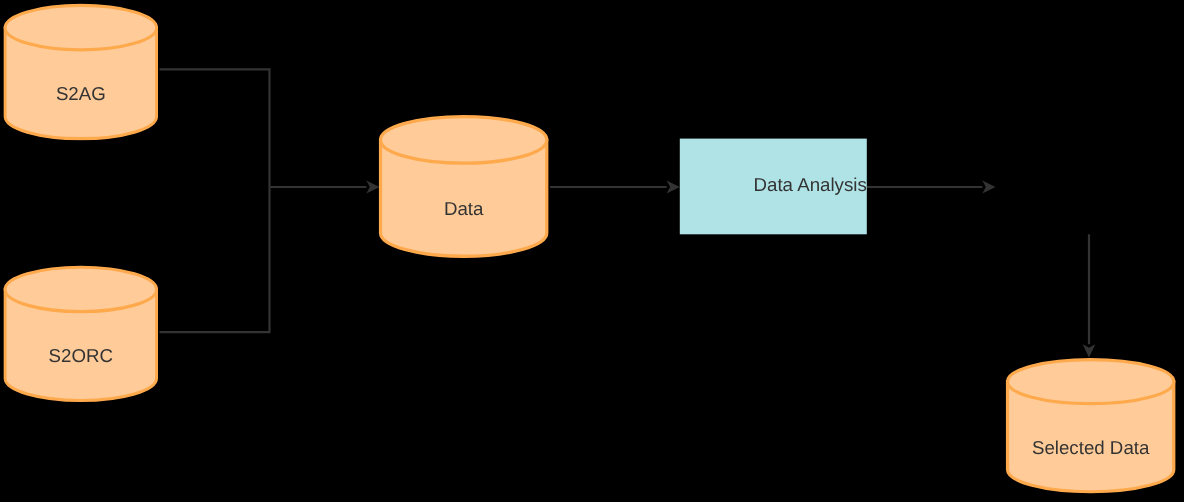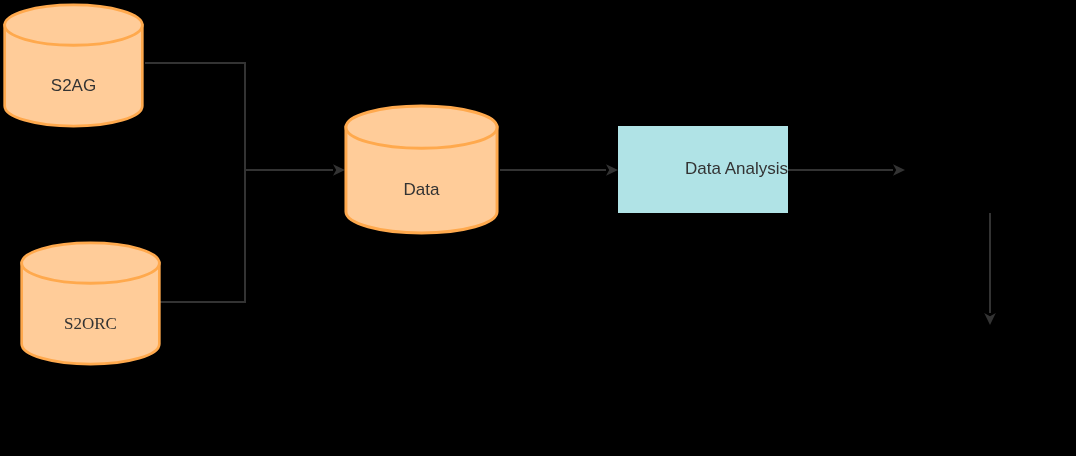--- a/index.html
+++ b/index.html
@@ -85,35 +85,42 @@
   </svg>
 
   <div class="node cylinder" style="left:2px; top:3px; width:143px; height:125px;justify-content:center;">
     <svg viewBox="0 0 160 130" preserveAspectRatio="none">
       <path d="M3 23 L3 107 A77 21 0 0 0 157 107 L157 23 Z"></path>
       <ellipse cx="80" cy="23" rx="77" ry="21"></ellipse>
     </svg>
     <div class="label">S2AG</div>
   </div>
 
-  <div class="node cylinder" style="left:19px; top:241px; width:143px; height:125px;font-family:Liberation Serif, serif;">
+  <div class="node cylinder" style="left:2px; top:241px; width:143px; height:125px;">
     <svg viewBox="0 0 160 130" preserveAspectRatio="none">
       <path d="M3 23 L3 107 A77 21 0 0 0 157 107 L157 23 Z"></path>
       <ellipse cx="80" cy="23" rx="77" ry="21"></ellipse>
     </svg>
     <div class="label">S2ORC</div>
   </div>
 
   <div class="node cylinder" style="left:343px; top:104px; width:157px; height:131px;align-items:center;">
     <svg viewBox="0 0 160 130" preserveAspectRatio="none">
       <path d="M3 23 L3 107 A77 21 0 0 0 157 107 L157 23 Z"></path>
       <ellipse cx="80" cy="23" rx="77" ry="21"></ellipse>
     </svg>
     <div class="label">Data</div>
   </div>
 
   <div class="node process" style="left:618px; top:126px; width:170px; height:87px;justify-content:flex-end;">
     <div class="label">Data Analysis</div>
   </div>
 
 
+  <div class="node cylinder" style="left:913px; top:325px; width:157px; height:124px;">
+    <svg viewBox="0 0 160 130" preserveAspectRatio="none">
+      <path d="M3 23 L3 107 A77 21 0 0 0 157 107 L157 23 Z"></path>
+      <ellipse cx="80" cy="23" rx="77" ry="21"></ellipse>
+    </svg>
+    <div class="label">Selected Data</div>
+  </div>
 
 </div>
 
 </body></html>

